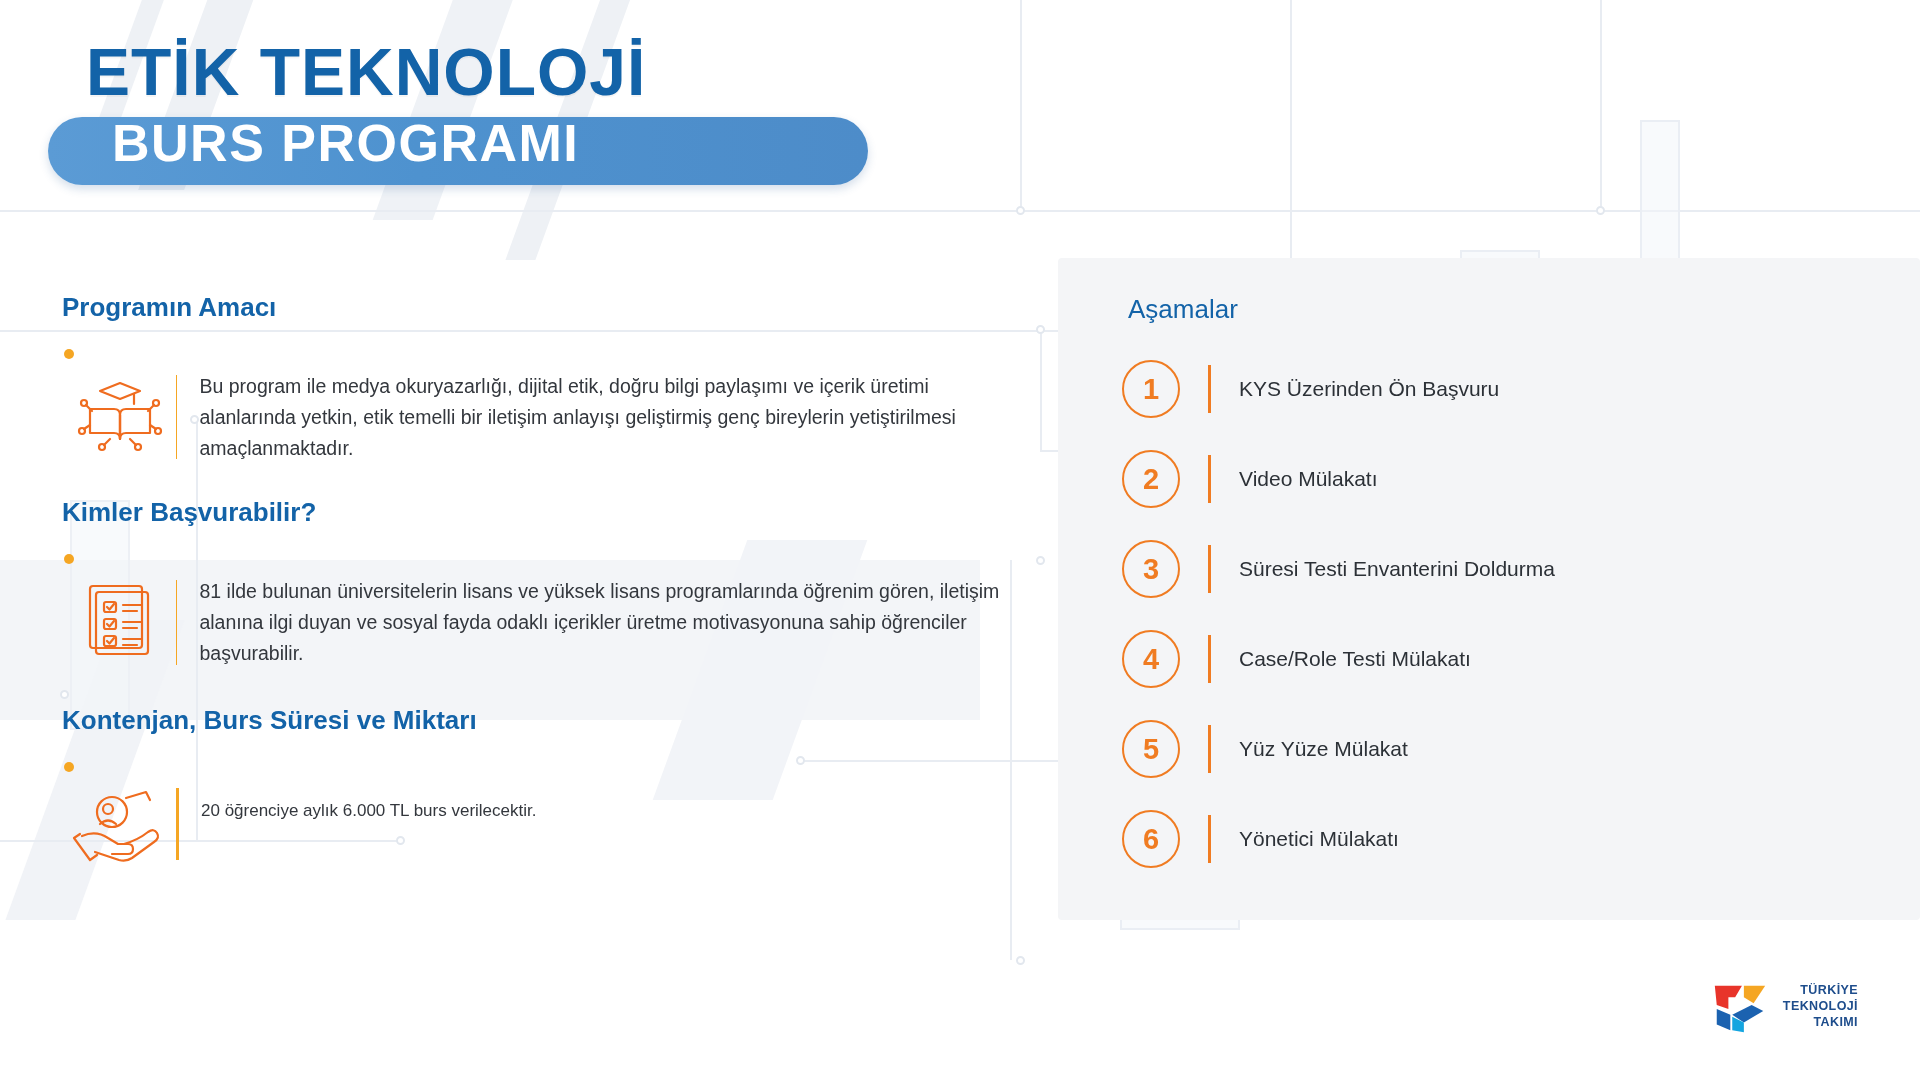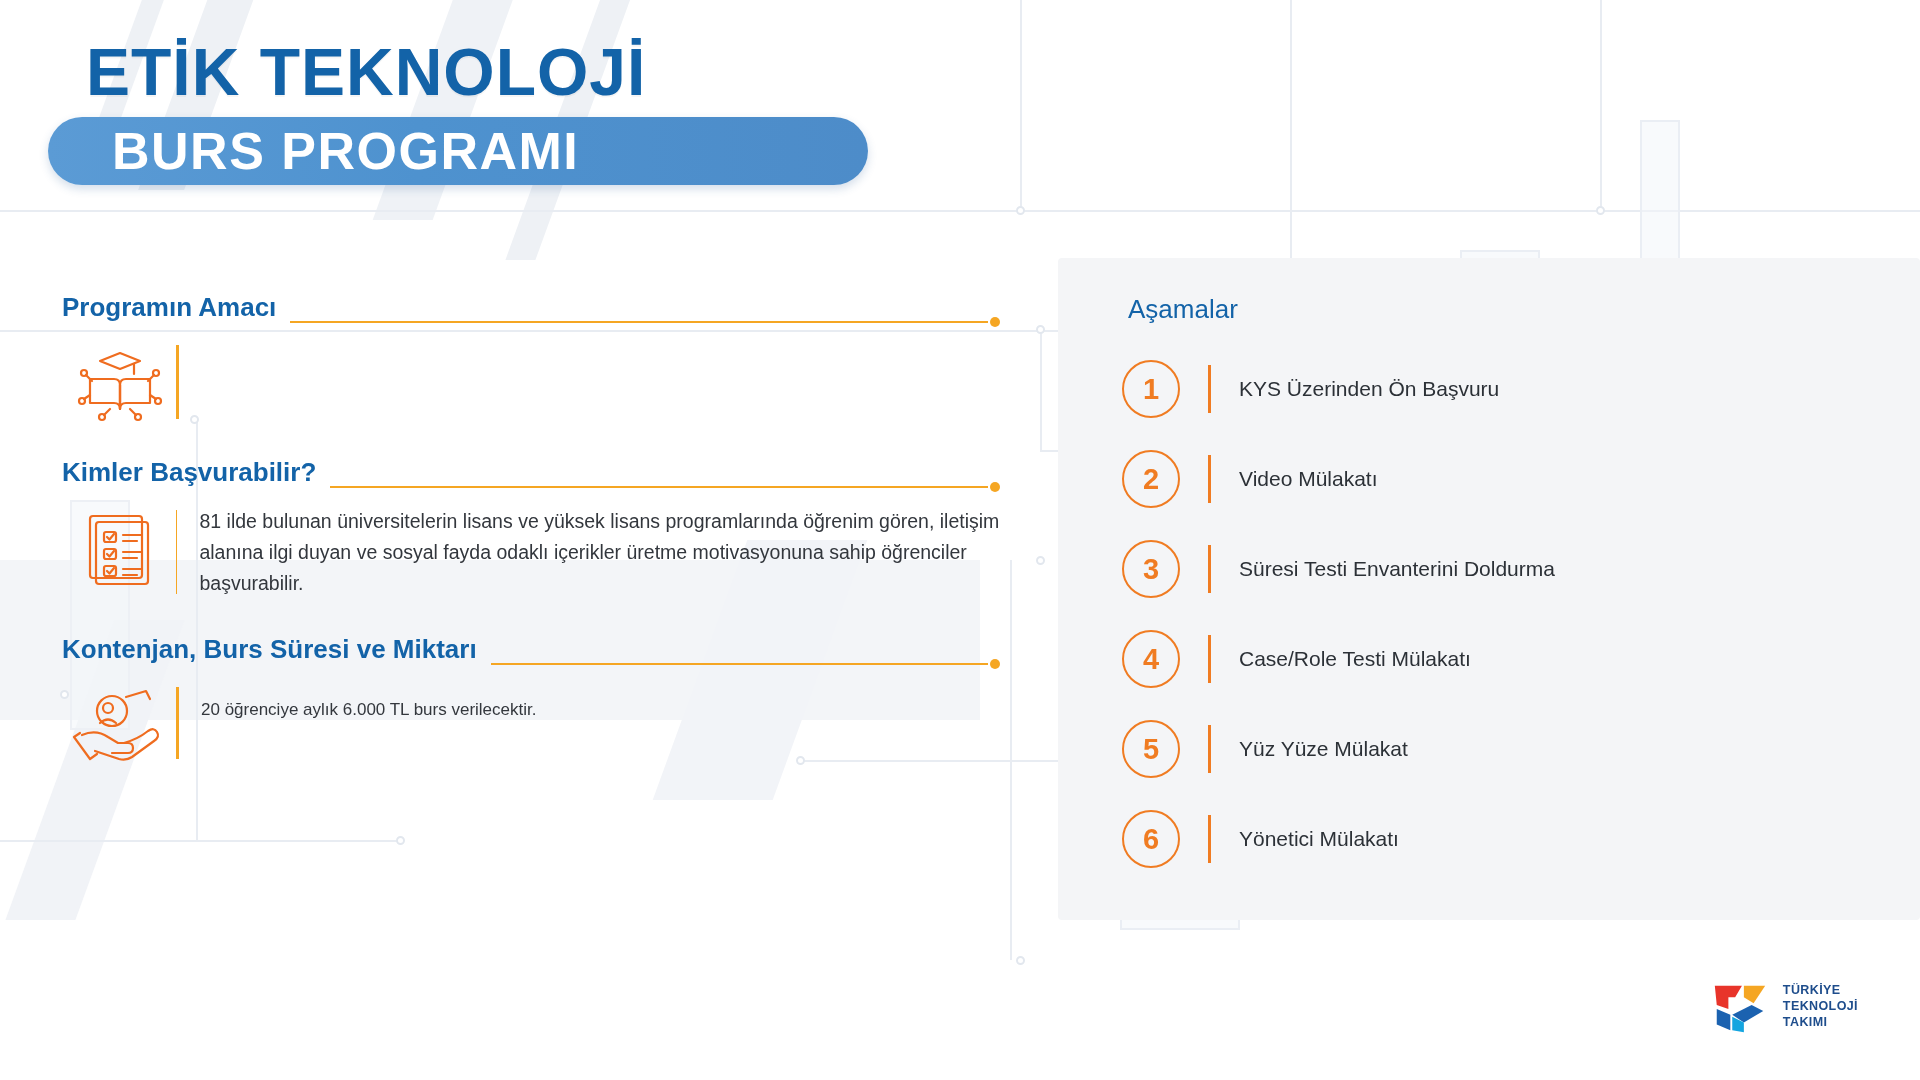--- a/index.html
+++ b/index.html
@@ -63,21 +63,21 @@
     padding-left: 38px;
     text-shadow: 0 2px 0 rgba(0,0,0,0.04);
   }
   .title-pill {
     margin-top: 10px;
     width: 820px;
     height: 68px;
     border-radius: 34px;
     background: linear-gradient(90deg, #5b9bd5 0%, #4e92cf 45%, #4d8cc9 100%);
     display: flex;
-    align-items: center;
+    align-items: flex-start;
     box-shadow: 0 4px 10px rgba(40,90,150,0.20);
   }
   .title-pill span {
     color: #ffffff;
     font-size: 52px;
     font-weight: 800;
     letter-spacing: 1.5px;
     padding-left: 64px;
     line-height: 1;
   }
@@ -85,22 +85,23 @@
   
   .left-col {
     position: absolute;
     left: 62px;
     top: 292px;
     width: 940px;
   }
   .section { margin-bottom: 30px; }
   .section-head {
     display: flex;
-    align-items: flex-end;
-    gap: 14px;
+    align-items: flex-start;
+    gap: 30px;
+    flex-direction: column;
   }
   .section-title {
     color: #1363a8;
     font-size: 26px;
     font-weight: 700;
     white-space: nowrap;
   }
   .head-rule {
     flex: 1;
     height: 2px;
@@ -209,20 +210,21 @@
     align-items: center;
     gap: 12px;
   }
   .logo-mark { width: 62px; height: 62px; }
   .logo-text {
     font-size: 12.5px;
     font-weight: 700;
     color: #1e4d8c;
     line-height: 1.26;
     letter-spacing: 0.4px;
+    text-align: right;
   }
 </style>
 </head>
 <body>
 
 <div id="slide">
 
   <div class="bg-layer">
     <div class="bg-band" style="left:0; top:560px; width:980px; height:160px;"></div>
     <div class="bg-diag" style="left:120px; top:-40px; width:22px; height:200px;"></div>
@@ -291,20 +293,21 @@
               <circle cx="66" cy="74" r="3"></circle>
             <path d="M14 32 L20 38"></path>
               <path d="M82 32 L76 38"></path>
             <path d="M12 56 L18 52"></path>
               <path d="M84 56 L78 52"></path>
             <path d="M32 72 L38 66"></path>
               <path d="M64 72 L58 66"></path>
           </svg>
         </div>
         <div class="sec-bar"></div>
+        <div class="sec-text">Bu program ile medya okuryazarlığı, dijital etik, doğru bilgi paylaşımı ve içerik üretimi alanlarında yetkin, etik temelli bir iletişim anlayışı geliştirmiş genç bireylerin yetiştirilmesi amaçlanmaktadır.</div>
       </div>
     </div>
 
     <div class="section" style="margin-top:34px;">
       <div class="section-head">
         <div class="section-title">Kimler Başvurabilir?</div>
         <div class="head-rule"></div>
       </div>
       <div class="section-body">
         <div class="sec-icon">

